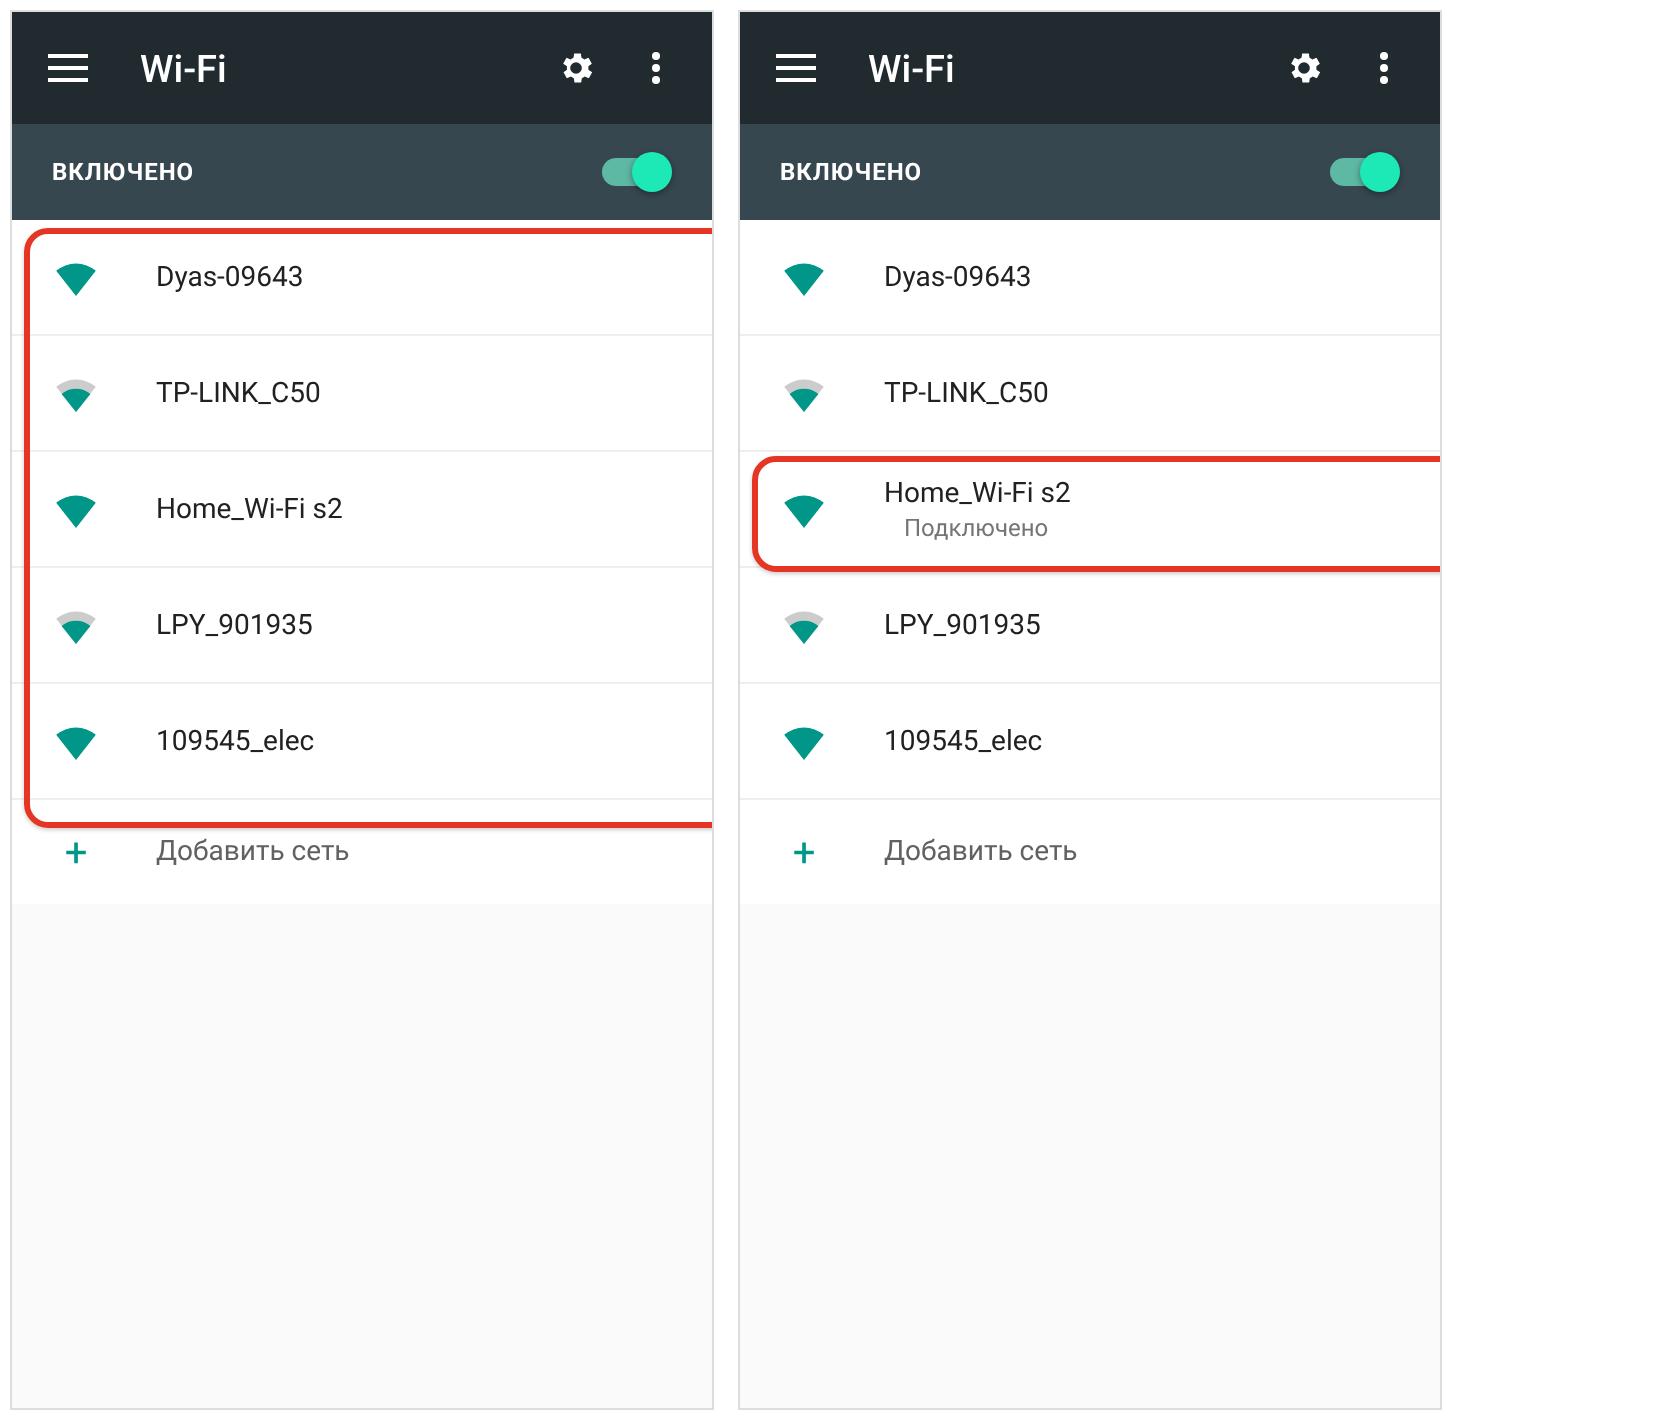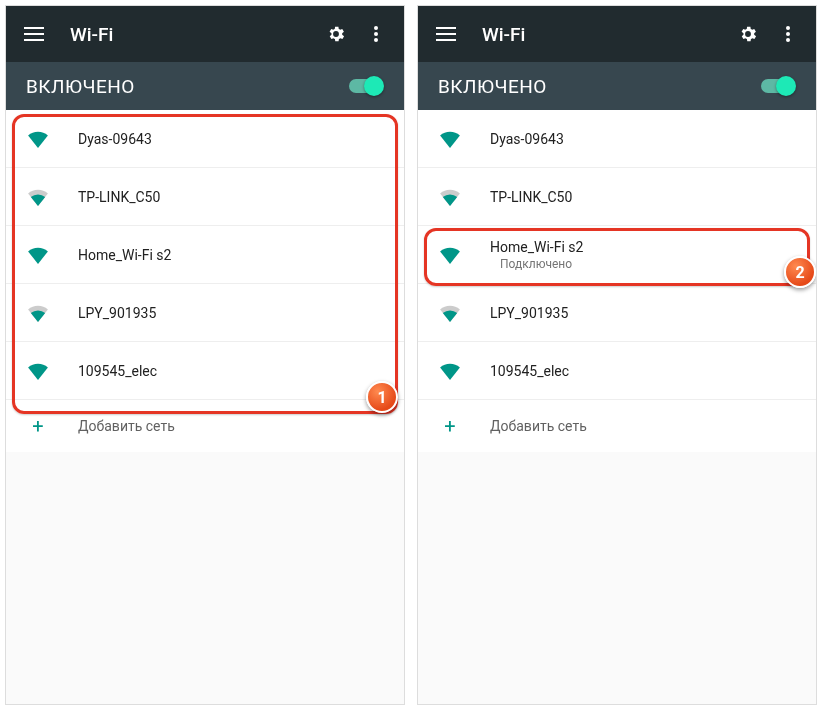--- a/index.html
+++ b/index.html
@@ -6,21 +6,21 @@
   body {
     font-family: Roboto, "Helvetica Neue", Arial, sans-serif;
     background: #fff;
     width: 829px;
     height: 710px;
     display: flex;
     gap: 12px;
     padding: 5px;
   }
   .phone {
-    width: 400px;
+    width: 352px;
     height: 700px;
     background: #fafafa;
     position: relative;
     border: 1px solid #ddd;
     overflow: hidden;
   }
   .appbar {
     background: #212b2f;
     height: 56px;
     display: flex;
@@ -42,22 +42,22 @@
   .toggle-row {
     background: #37474f;
     height: 48px;
     display: flex;
     align-items: center;
     padding: 0 20px;
     color: #fff;
   }
   .toggle-row .toggle-label {
     flex: 1;
-    font-size: 19px;
-    font-weight: 400;
+    font-size: 12px;
+    font-weight: 700;
     letter-spacing: 0.5px;
   }
   .switch {
     width: 36px; height: 20px;
     position: relative;
     cursor: pointer;
   }
   .switch .track {
     position: absolute;
     width: 34px; height: 14px;

